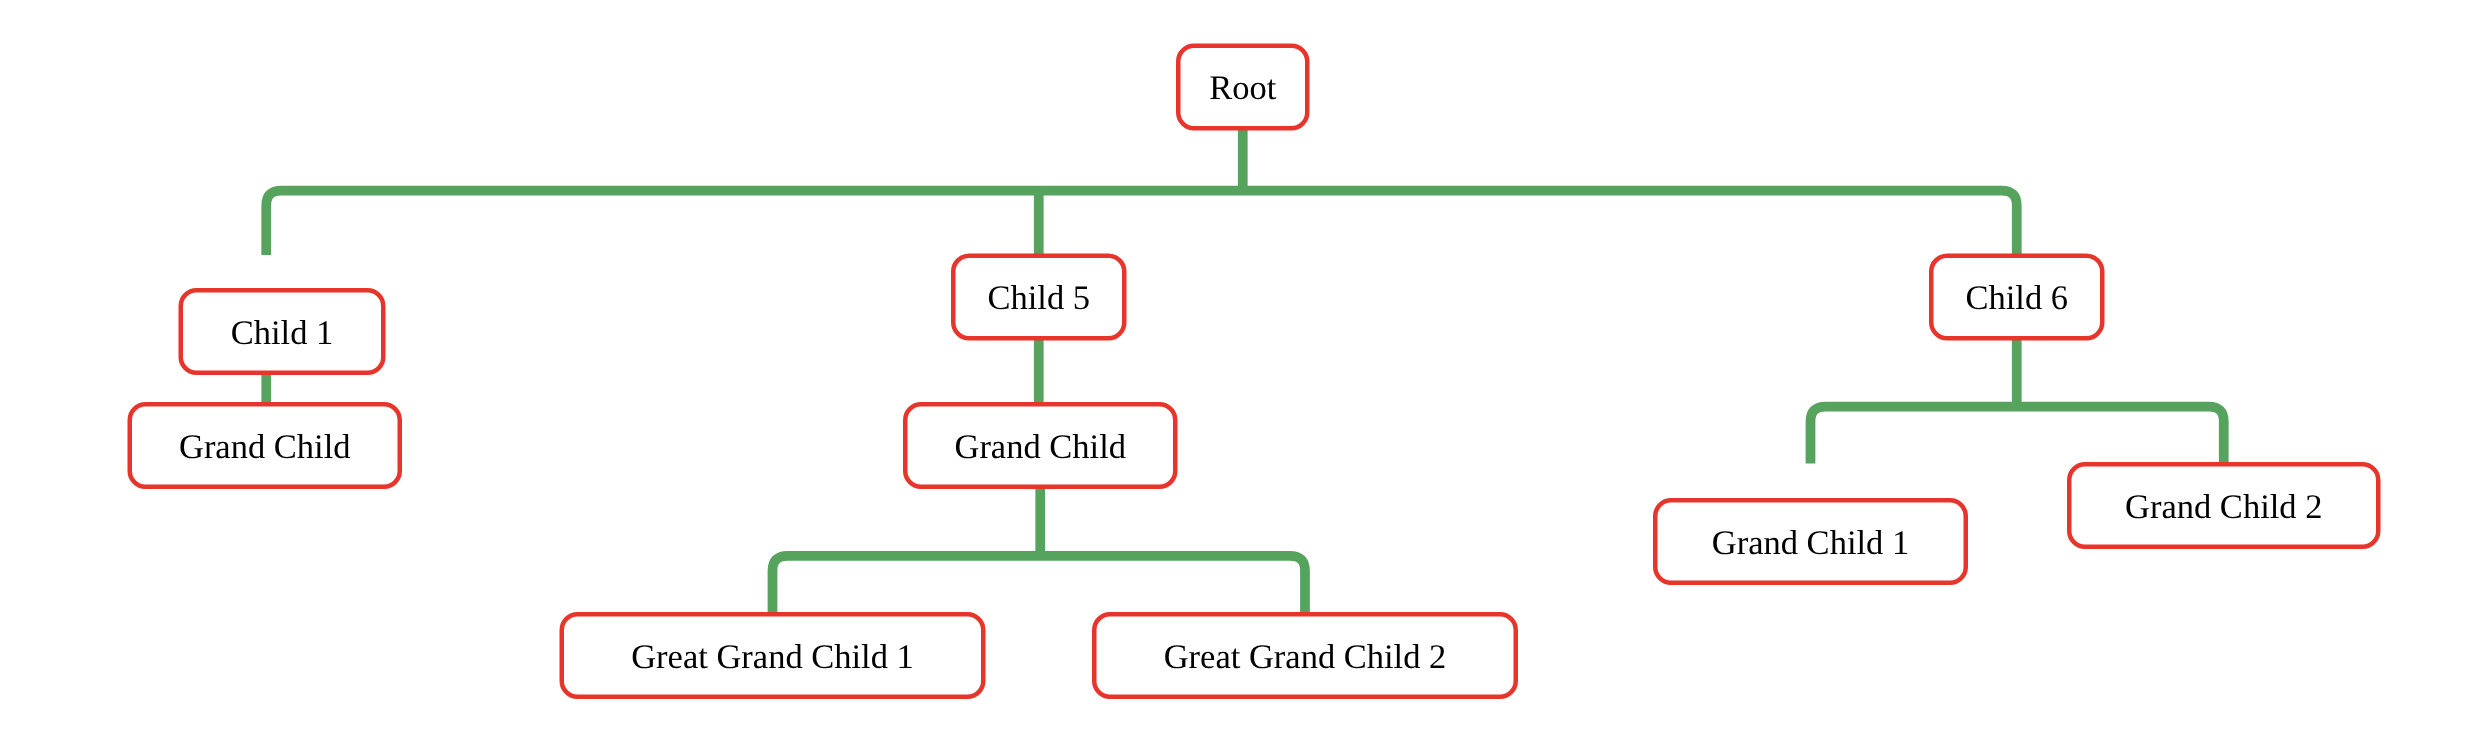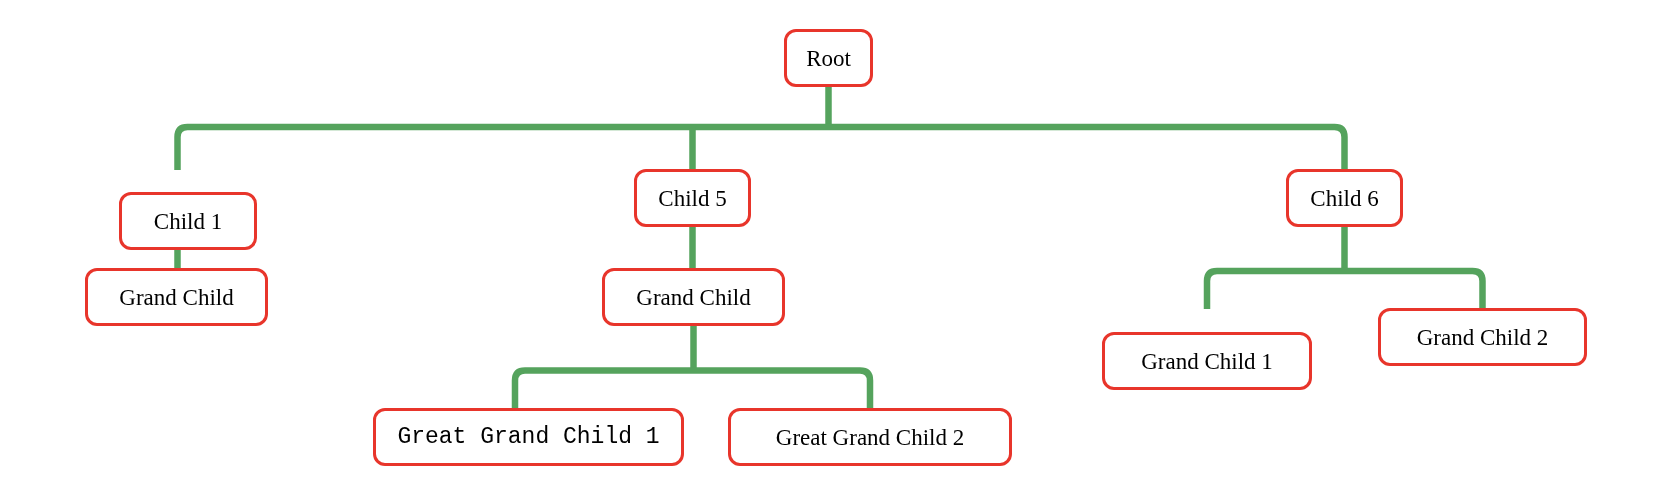--- a/index.html
+++ b/index.html
@@ -45,21 +45,21 @@
     line-height:1;
   }
   .n-root   {left:784px;  top:29px;  width:89px;}
   .n-child1 {left:119px;  top:168px; width:138px;margin-top:24px;}
   .n-child2 {left:634px;  top:169px; width:117px;}
   .n-child3 {left:1286px; top:169px; width:117px;}
   .n-gc-left{left:85px;   top:268px; width:183px;}
   .n-gc-mid {left:602px;  top:268px; width:183px;}
   .n-gc3-1  {left:1102px; top:308px; width:210px;margin-top:24px;}
   .n-gc3-2  {left:1378px; top:308px; width:209px;}
-  .n-ggc1   {left:373px;  top:408px; width:311px;font-family:Liberation Mono, monospace;}
+  .n-ggc1   {left:373px;  top:408px; width:284px;}
   .n-ggc2   {left:728px;  top:408px; width:284px;}
 </style>
 </head>
 <body>
 
 <div class="canvas">
 
   <svg class="connectors" viewBox="0 0 1658 498" xmlns="http://www.w3.org/2000/svg">
 
     <path d="M 828.5 85 L 828.5 127"></path>

